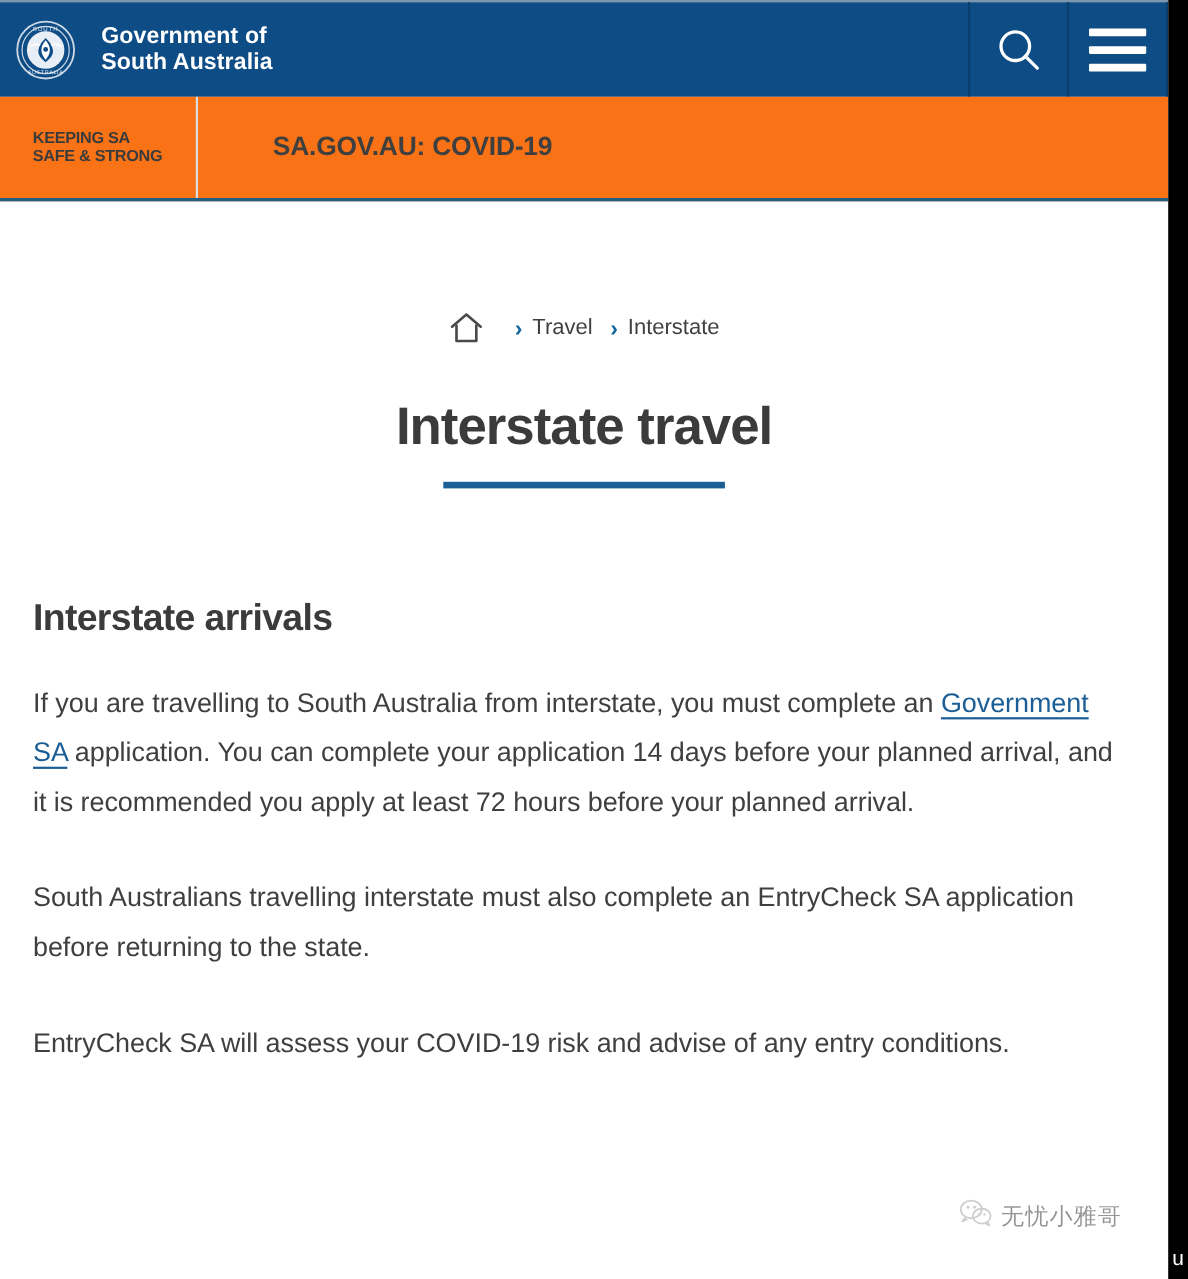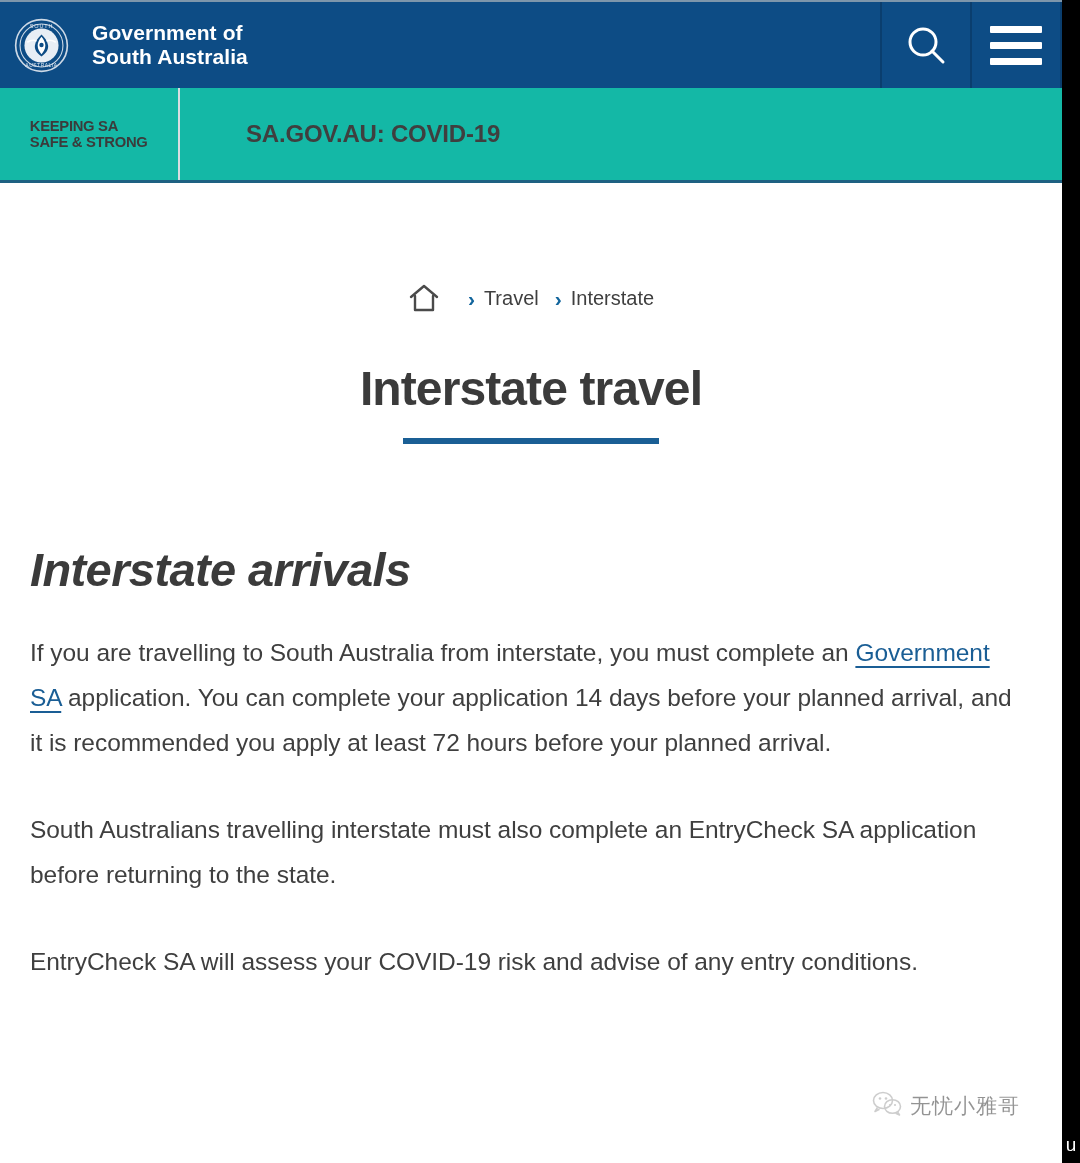--- a/index.html
+++ b/index.html
@@ -94,21 +94,21 @@
     border-radius: 1px;
   }
 
   
   #subnav {
     position: absolute;
     left: 0;
     top: 88px;
     width: 1062px;
     height: 92px;
-    background: #14b8a6;
+    background: #f97316;
     border-bottom: 3px solid #1e6182;
     display: flex;
     align-items: stretch;
   }
   .subnav-badge {
     width: 178px;
     flex: 0 0 auto;
     display: flex;
     align-items: center;
     justify-content: center;
@@ -120,26 +120,27 @@
     font-weight: bold;
     line-height: 1.12;
     letter-spacing: -0.3px;
     text-align: left;
     white-space: pre-line;
     transform: scaleX(1.02);
   }
   .subnav-title {
     display: flex;
     align-items: center;
-    padding-left: 66px;
+    padding-left: 20px;
     font-size: 24px;
     font-weight: bold;
     color: #3f3f3f;
     letter-spacing: -0.2px;
     cursor: pointer;
+    margin-left: 48px;
   }
 
   
   #hero {
     position: absolute;
     left: 0;
     top: 183px;
     width: 1062px;
     height: 290px;
   }
@@ -195,26 +196,25 @@
 
   
   #content {
     position: absolute;
     left: 30px;
     top: 545px;
     width: 990px;
   }
   h2.section-head {
     margin: 0 0 36px 0;
-    font-size: 47px;
+    font-size: 34px;
     line-height: 1.05;
     font-weight: bold;
     color: #3b3b3b;
     letter-spacing: -0.6px;
-    font-style: italic;
   }
   p.body-copy {
     margin: 0 0 42px 0;
     font-size: 24.5px;
     line-height: 45px;
     color: #3f3f3f;
     letter-spacing: -0.05px;
   }
   p.body-copy:last-child { margin-bottom: 0; }
   a.inline-link {

